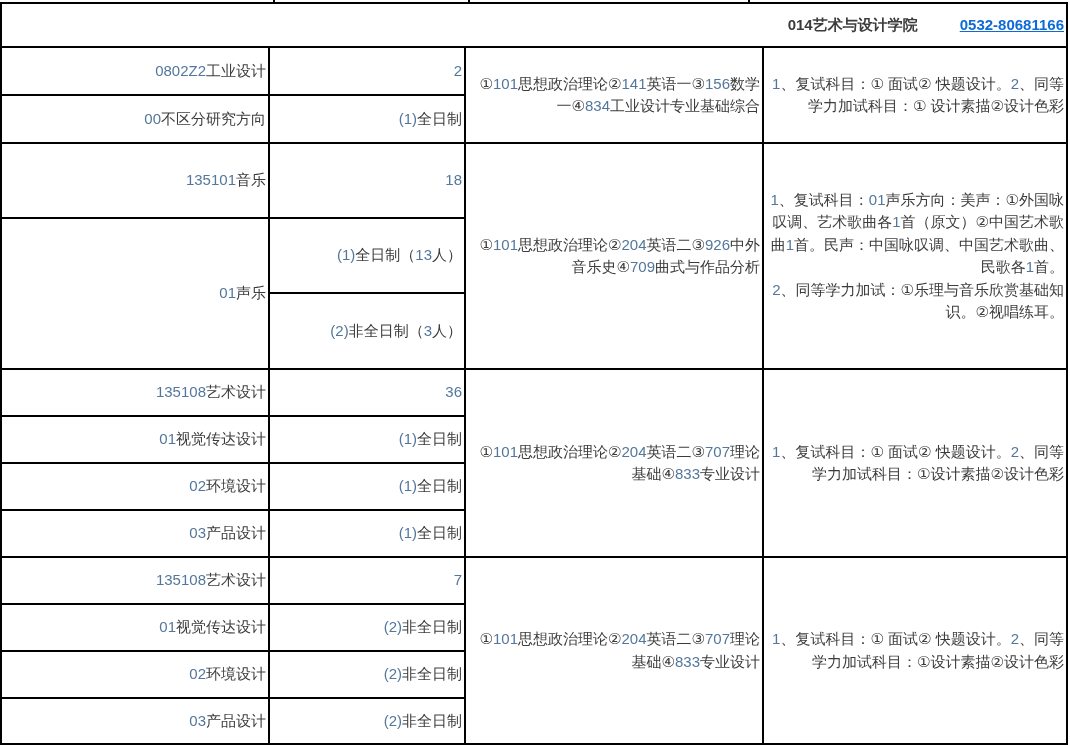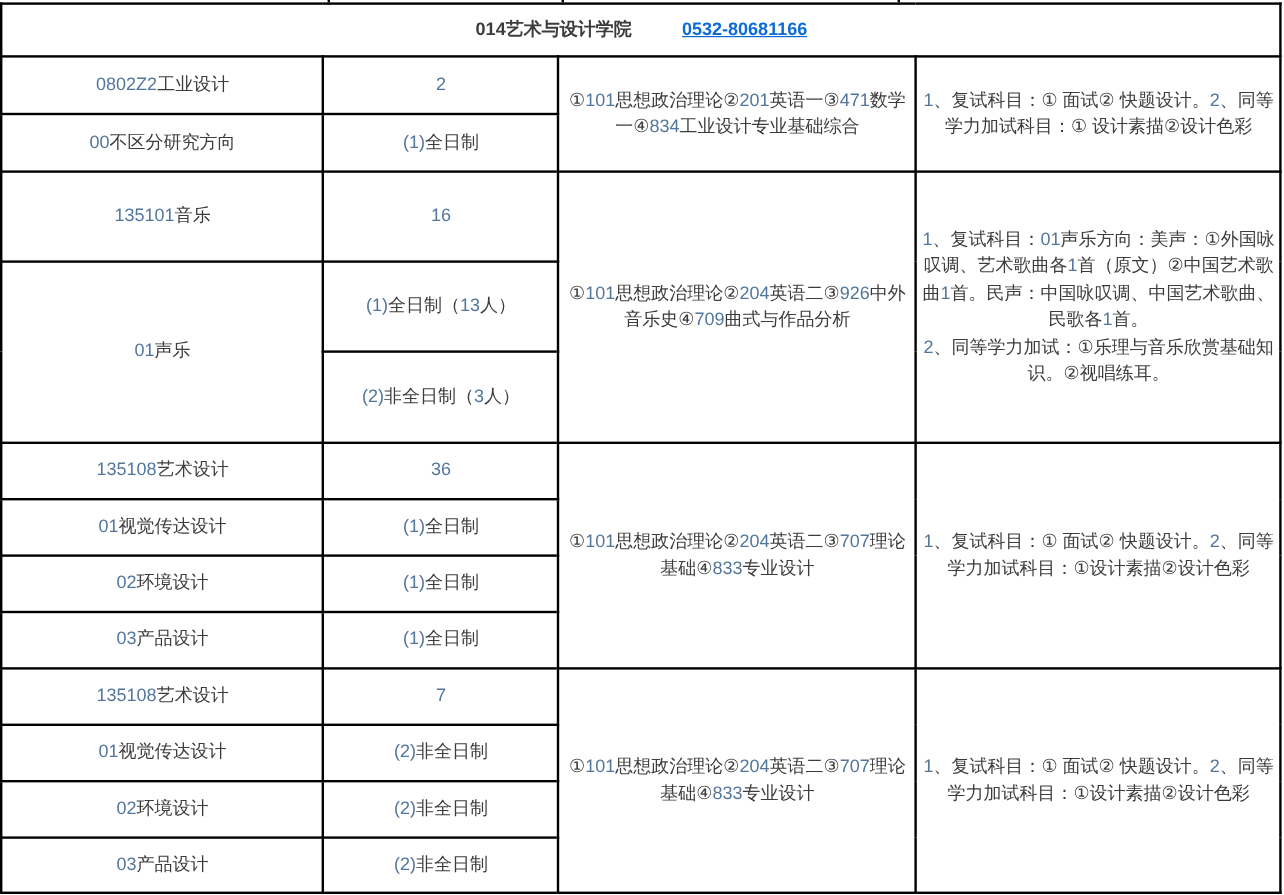--- a/index.html
+++ b/index.html
@@ -13,21 +13,21 @@
     color:var(--text);font-size:15px;
   }
   .top-remnant{position:absolute;top:0;left:0;width:1066px;height:2px;}
   .tick{position:absolute;top:0;width:2px;height:2px;background:var(--border);}
   table.grid{
     border-collapse:collapse;table-layout:fixed;
     width:1066px;margin:2px 0 0 0;
   }
   table.grid td{
     border:2px solid var(--border);
-    vertical-align:middle;text-align:center;
+    vertical-align:middle;text-align:right;
     padding:1px 2px 1px 3px;
     line-height:1.5;
     white-space:pre-line;
     word-break:break-all;overflow-wrap:anywhere;
     overflow:hidden;
   }
   td.header-cell{font-weight:bold;white-space:nowrap;}
   .phone-link{color:var(--link);font-weight:bold;text-decoration:underline;margin-left:42px;cursor:pointer;}
   .lh-lg{line-height:47px;}
   .lh-md{line-height:44px;}
@@ -54,31 +54,31 @@
   </colgroup>
 
   <tbody>
       <tr class="h44">
     <td colspan="4" class="header-cell"><span>014艺术与设计学院</span><span class="phone-link">0532-80681166</span></td>
   </tr>
 
   <tr class="h48">
     <td class="asciify"><span class="num">0802Z2</span>工业设计</td>
     <td class="asciify"><span class="num">2</span></td>
-    <td rowspan="2" class="asciify lh-lg">①<span class="num">101</span>思想政治理论②<span class="num">201</span>英语一③<span class="num">471</span>数学一④<span class="num">834</span>工业设计专业基础综合</td>
+    <td rowspan="2" class="asciify lh-lg">①<span class="num">101</span>思想政治理论②<span class="num">141</span>英语一③<span class="num">156</span>数学一④<span class="num">834</span>工业设计专业基础综合</td>
     <td rowspan="2" class="asciify lh-lg"><span class="num">1</span>、复试科目：① 面试② 快题设计。<span class="num">2</span>、同等学力加试科目：① 设计素描②设计色彩</td>
   </tr>
   <tr class="h48">
     <td class="asciify"><span class="num">00</span>不区分研究方向</td>
     <td class="asciify"><span class="num">(1)</span>全日制</td>
   </tr>
 
   <tr class="h75">
     <td class="asciify"><span class="num">135101</span>音乐</td>
-    <td class="asciify"><span class="num">16</span></td>
+    <td class="asciify"><span class="num">18</span></td>
     <td rowspan="3" class="asciify lh-md">①<span class="num">101</span>思想政治理论②<span class="num">204</span>英语二③<span class="num">926</span>中外音乐史④<span class="num">709</span>曲式与作品分析</td>
     <td rowspan="3" class="asciify lh-sm"><span class="num">1</span>、复试科目：<span class="num">01</span>声乐方向：美声：①外国咏叹调、艺术歌曲各<span class="num">1</span>首（原文）②中国艺术歌曲<span class="num">1</span>首。民声：中国咏叹调、中国艺术歌曲、民歌各<span class="num">1</span>首。
 <span class="num">2</span>、同等学力加试：①乐理与音乐欣赏基础知识。②视唱练耳。</td>
   </tr>
   <tr class="h75">
     <td rowspan="2" class="asciify"><span class="num">01</span>声乐</td>
     <td class="asciify"><span class="num">(1)</span>全日制（<span class="num">13</span>人）</td>
   </tr>
   <tr class="h76">
     <td class="asciify"><span class="num">(2)</span>非全日制（<span class="num">3</span>人）</td>

